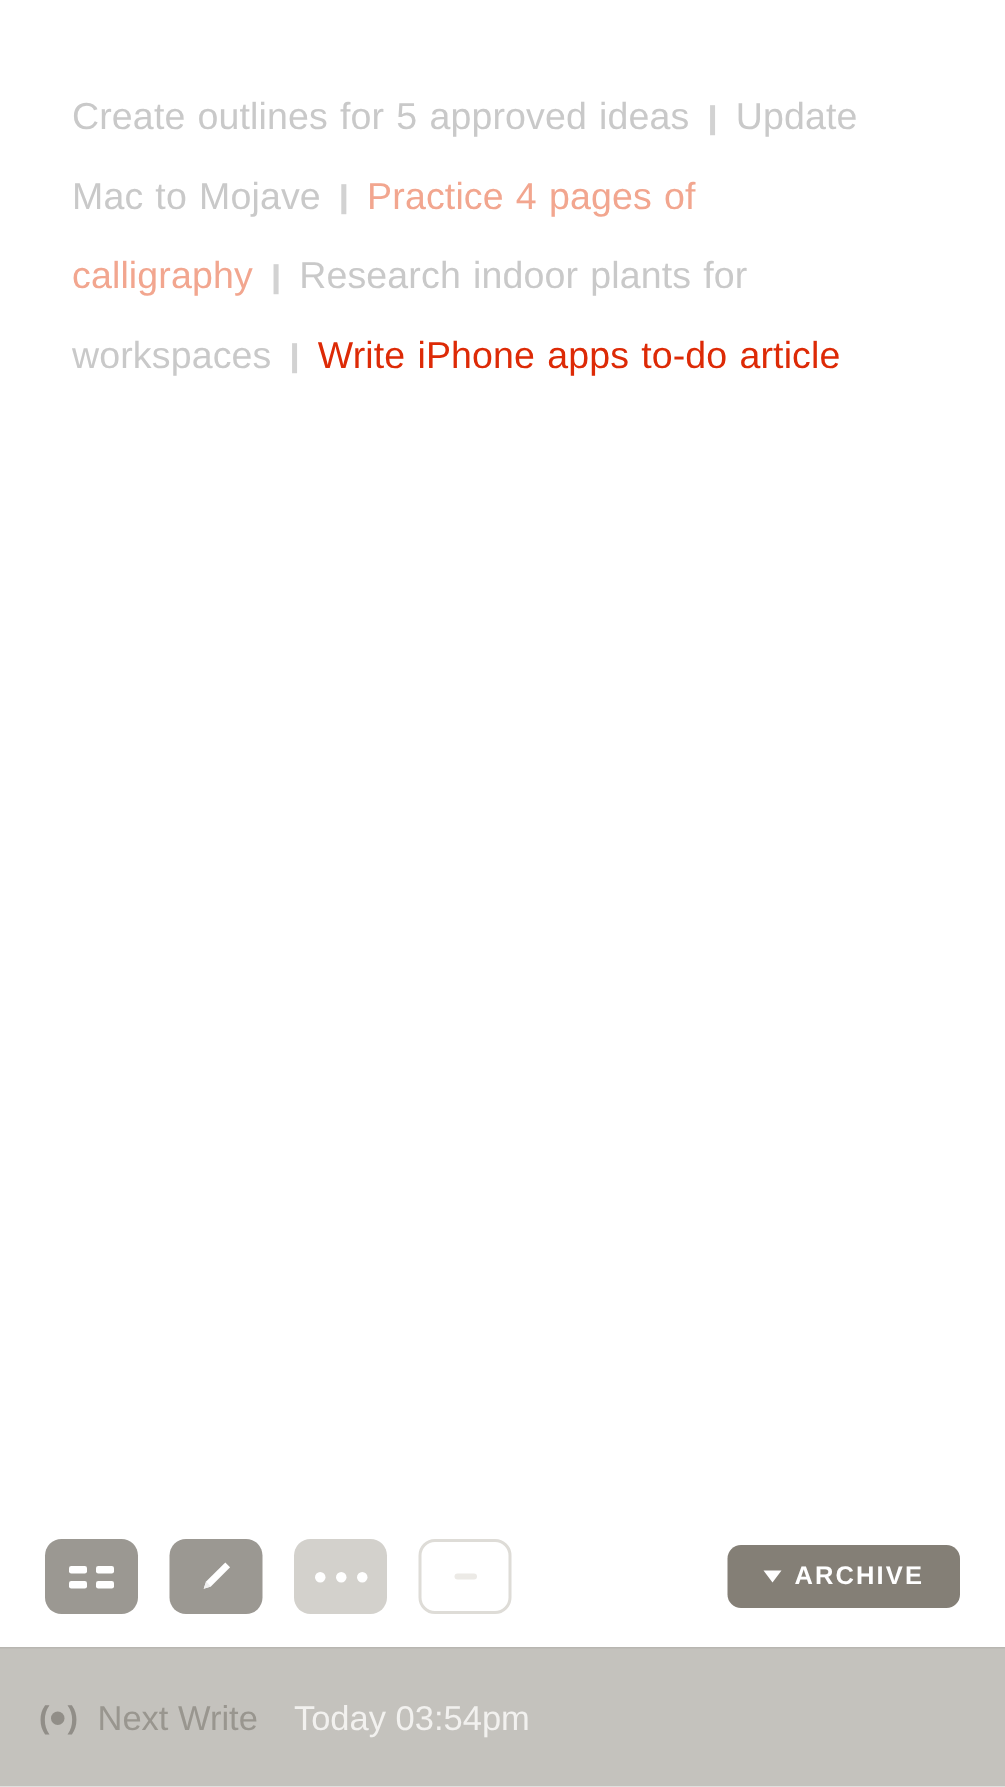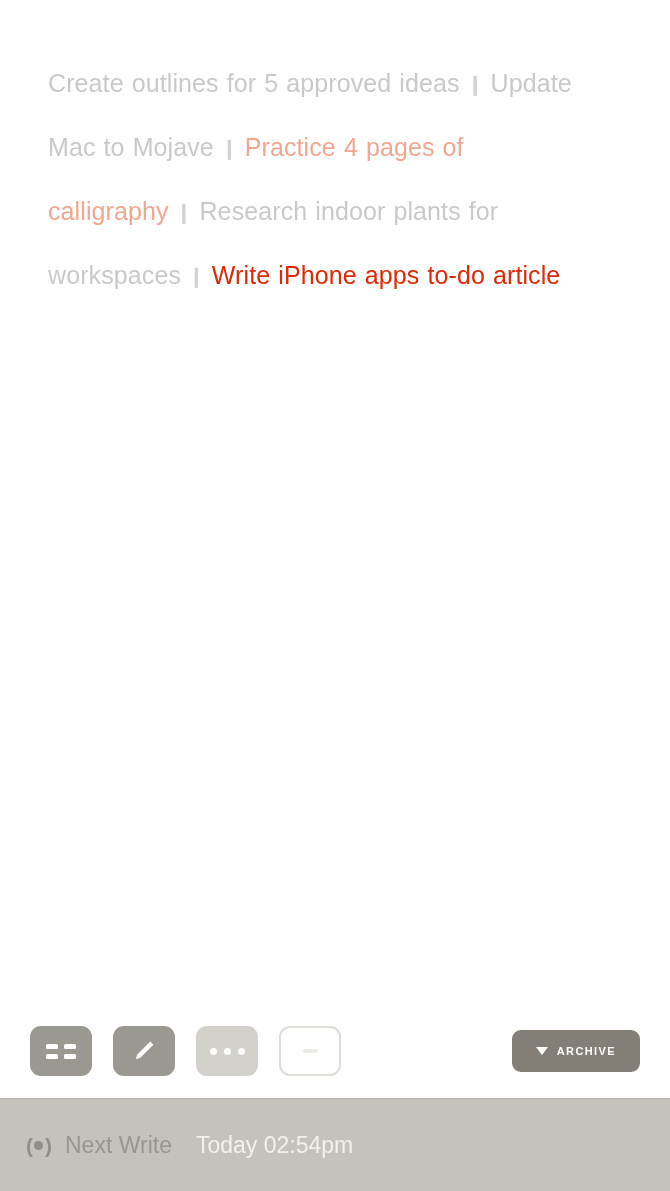--- a/index.html
+++ b/index.html
@@ -16,21 +16,21 @@
     position: relative;
   }
 
   
   #task-flow {
     position: absolute;
     left: 48px;
     top: 52px;
     width: 574px;
     font-size: 25px;
-    line-height: 63px;
+    line-height: 52px;
     letter-spacing: 0.1px;
     word-spacing: 1px;
   }
   .task-item {
     white-space: normal;
   }
   .task-done {
     color: #c9c9c9;
   }
   .task-pending {
@@ -136,21 +136,21 @@
   #archive-button .caret {
     width: 0;
     height: 0;
     border-left: 6px solid transparent;
     border-right: 6px solid transparent;
     border-top: 8px solid #ffffff;
     display: block;
   }
   #archive-button .label {
     color: #ffffff;
-    font-size: 11px;
+    font-size: 17px;
     font-weight: bold;
     letter-spacing: 1.4px;
   }
 
   
   #status-bar {
     position: absolute;
     left: 0;
     right: 0;
     top: 1098px;
@@ -236,14 +236,14 @@
   </button>
 </div>
 
 <div id="status-bar">
   <span class="alert-icon">
     <span class="paren">(</span>
       <span class="dot"></span>
       <span class="paren">)</span>
   </span>
   <span class="alert-label">Next Write</span>
-  <span class="alert-time">Today 02:54pm</span>
+  <span class="alert-time">Today 03:54pm</span>
 </div>
 
 </body></html>

